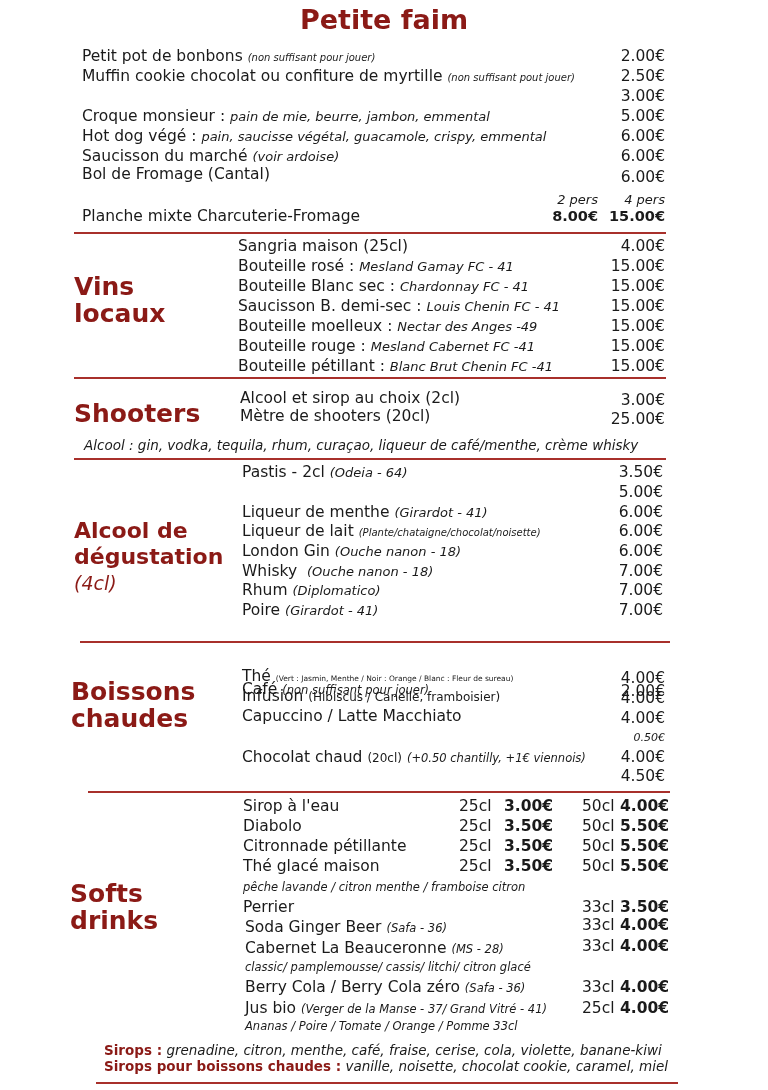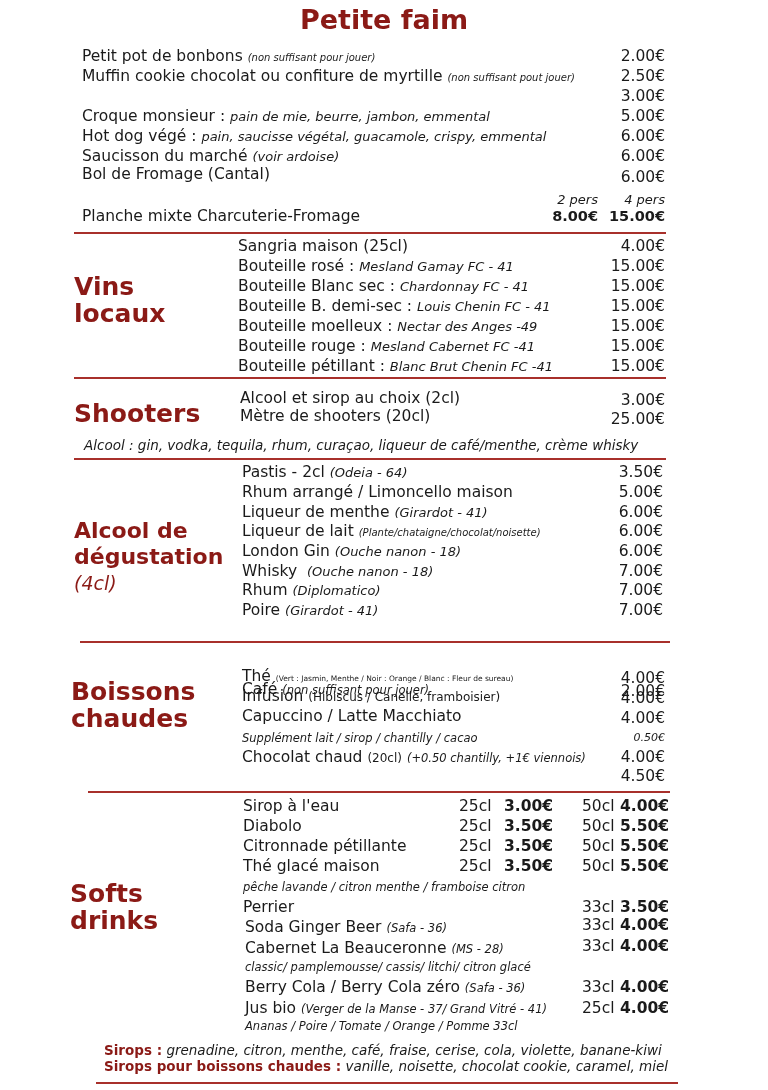--- a/index.html
+++ b/index.html
@@ -77,21 +77,21 @@
     </div>
   <div class="row" style="top:256px">
       <span class="name" style="left:238px"><span>Bouteille rosé :</span> <span class="it">Mesland Gamay FC - 41</span></span>
       <span class="price" style="right:103px">15.00€</span>
     </div>
   <div class="row" style="top:276px">
       <span class="name" style="left:238px"><span>Bouteille Blanc sec :</span> <span class="it">Chardonnay FC - 41</span></span>
       <span class="price" style="right:103px">15.00€</span>
     </div>
   <div class="row" style="top:296px">
-      <span class="name" style="left:238px"><span>Bouteille B. demi-sec :</span> <span class="it">Louis Chenin FC - 41</span></span>
+      <span class="name" style="left:238px"><span>Saucisson B. demi-sec :</span> <span class="it">Louis Chenin FC - 41</span></span>
       <span class="price" style="right:103px">15.00€</span>
     </div>
   <div class="row" style="top:316px">
       <span class="name" style="left:238px"><span>Bouteille moelleux :</span> <span class="it">Nectar des Anges -49</span></span>
       <span class="price" style="right:103px">15.00€</span>
     </div>
   <div class="row" style="top:336px">
       <span class="name" style="left:238px"><span>Bouteille rouge :</span> <span class="it">Mesland Cabernet FC -41</span></span>
       <span class="price" style="right:103px">15.00€</span>
     </div>
@@ -120,21 +120,20 @@
   <div>Alcool de</div>
   <div>dégustation</div>
   <div class="sect-sub">(4cl)</div>
 </div>
 <div>
   <div class="row" style="top:462px">
       <span class="name" style="left:242px"><span>Pastis - 2cl</span> <span class="it">(Odeia - 64)</span></span>
       <span class="price" style="right:105px">3.50€</span>
     </div>
   <div class="row" style="top:482px">
-      <span class="name" style="left:242px"><span>Rhum arrangé / Limoncello maison</span></span>
       <span class="price" style="right:105px">5.00€</span>
     </div>
   <div class="row" style="top:502px">
       <span class="name" style="left:242px"><span>Liqueur de menthe</span> <span class="it">(Girardot - 41)</span></span>
       <span class="price" style="right:105px">6.00€</span>
     </div>
   <div class="row" style="top:521px">
       <span class="name" style="left:242px"><span>Liqueur de lait</span> <span class="it-s">(Plante/chataigne/chocolat/noisette)</span></span>
       <span class="price" style="right:105px">6.00€</span>
     </div>
@@ -173,21 +172,20 @@
     </div>
   <div class="row" style="top:686px">
       <span class="name" style="left:242px"><span>Infusion</span> <span class="sm">(Hibiscus / Canelle, framboisier)</span></span>
       <span class="price" style="right:103px;top:2px">4.00€</span>
     </div>
   <div class="row" style="top:706px">
       <span class="name" style="left:242px"><span>Capuccino / Latte Macchiato</span></span>
       <span class="price" style="right:103px;top:2px">4.00€</span>
     </div>
   <div class="row" style="top:728px">
-      <span class="name it-s" style="left:242px;font-size:11.5px">Supplément lait / sirop / chantilly / cacao</span>
       <span class="price it-s" style="right:103px;font-weight:normal;font-size:11px">0.50€</span>
     </div>
   <div class="row" style="top:747px">
       <span class="name" style="left:242px"><span>Chocolat chaud</span> <span class="sm">(20cl)</span> <span class="it-s" style="font-size:11.5px">(+0.50 chantilly,  +1€ viennois)</span></span>
       <span class="price" style="right:103px">4.00€</span>
     </div>
   <div class="row" style="top:766px">
       <span class="price" style="right:103px">4.50€</span>
     </div>
 </div>

